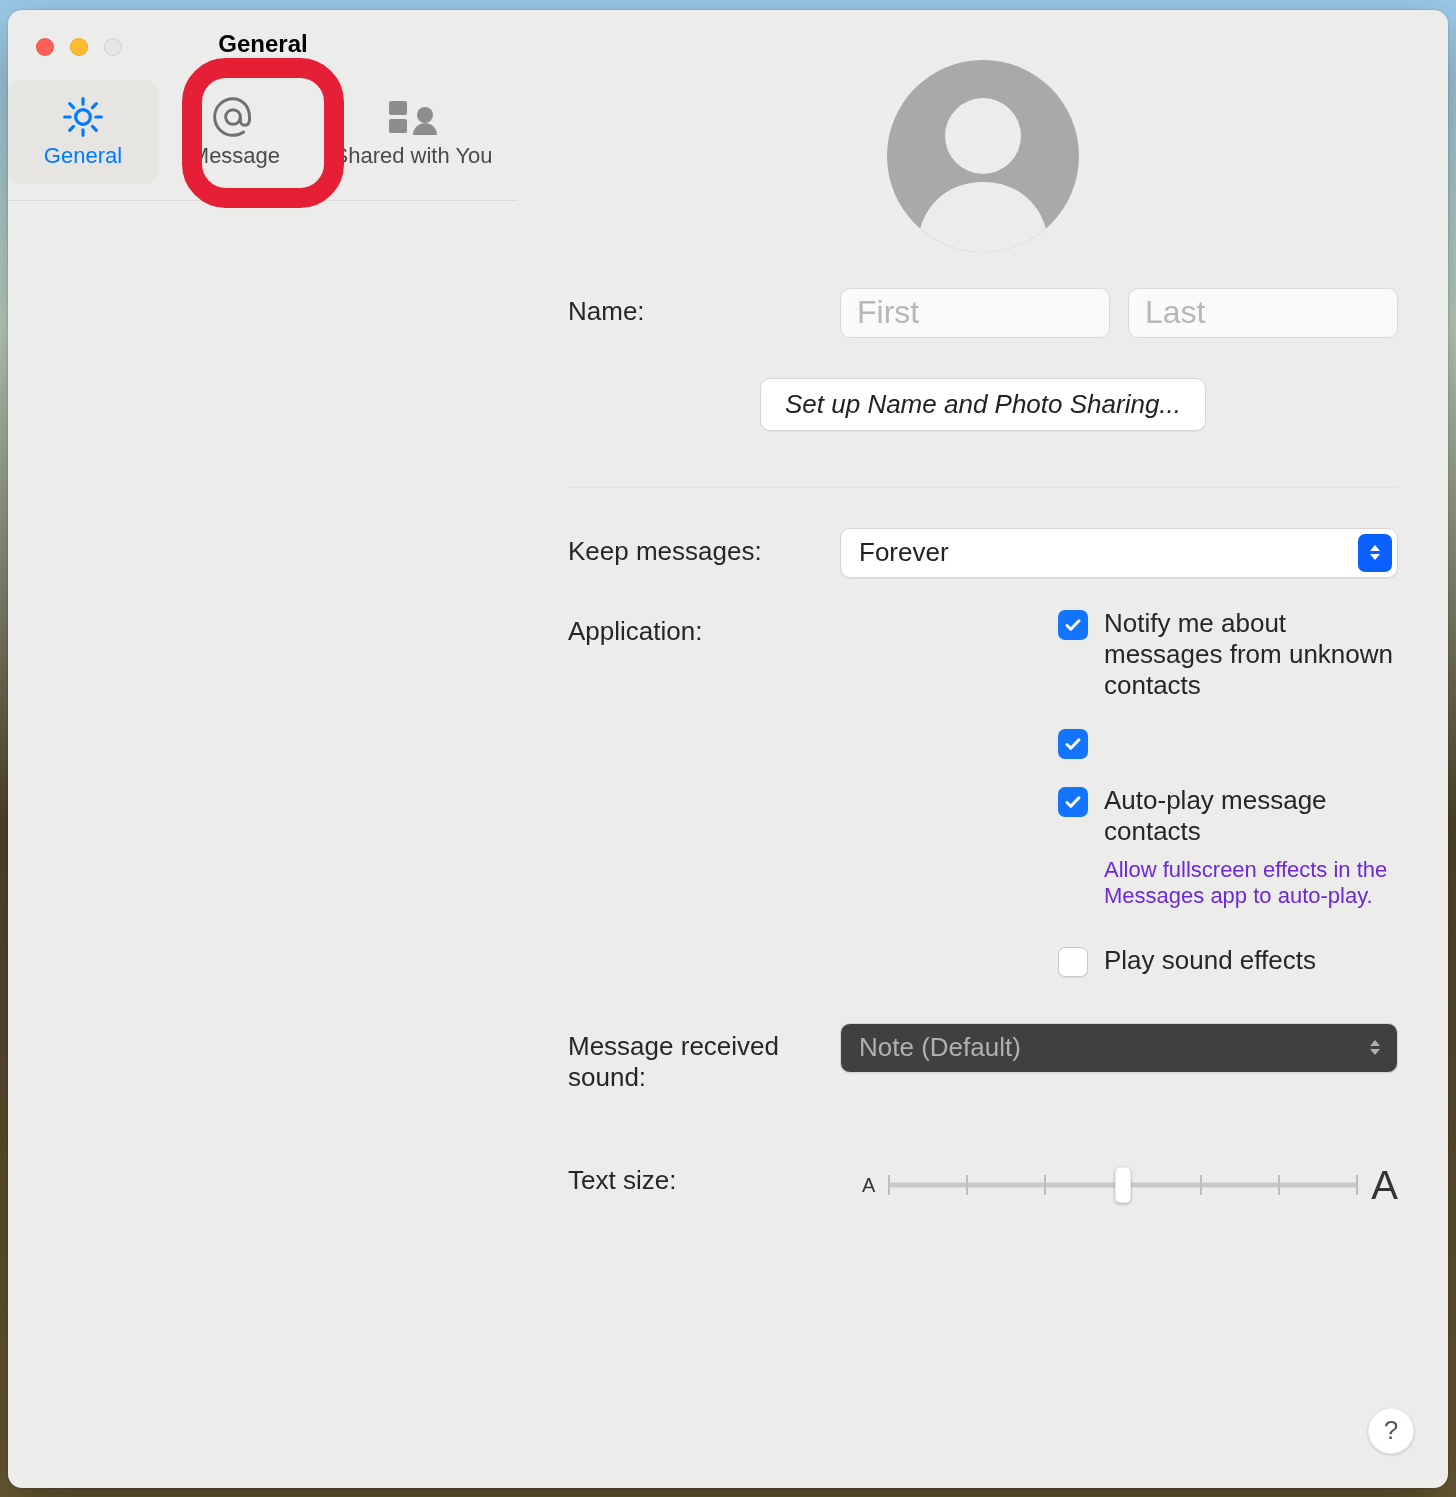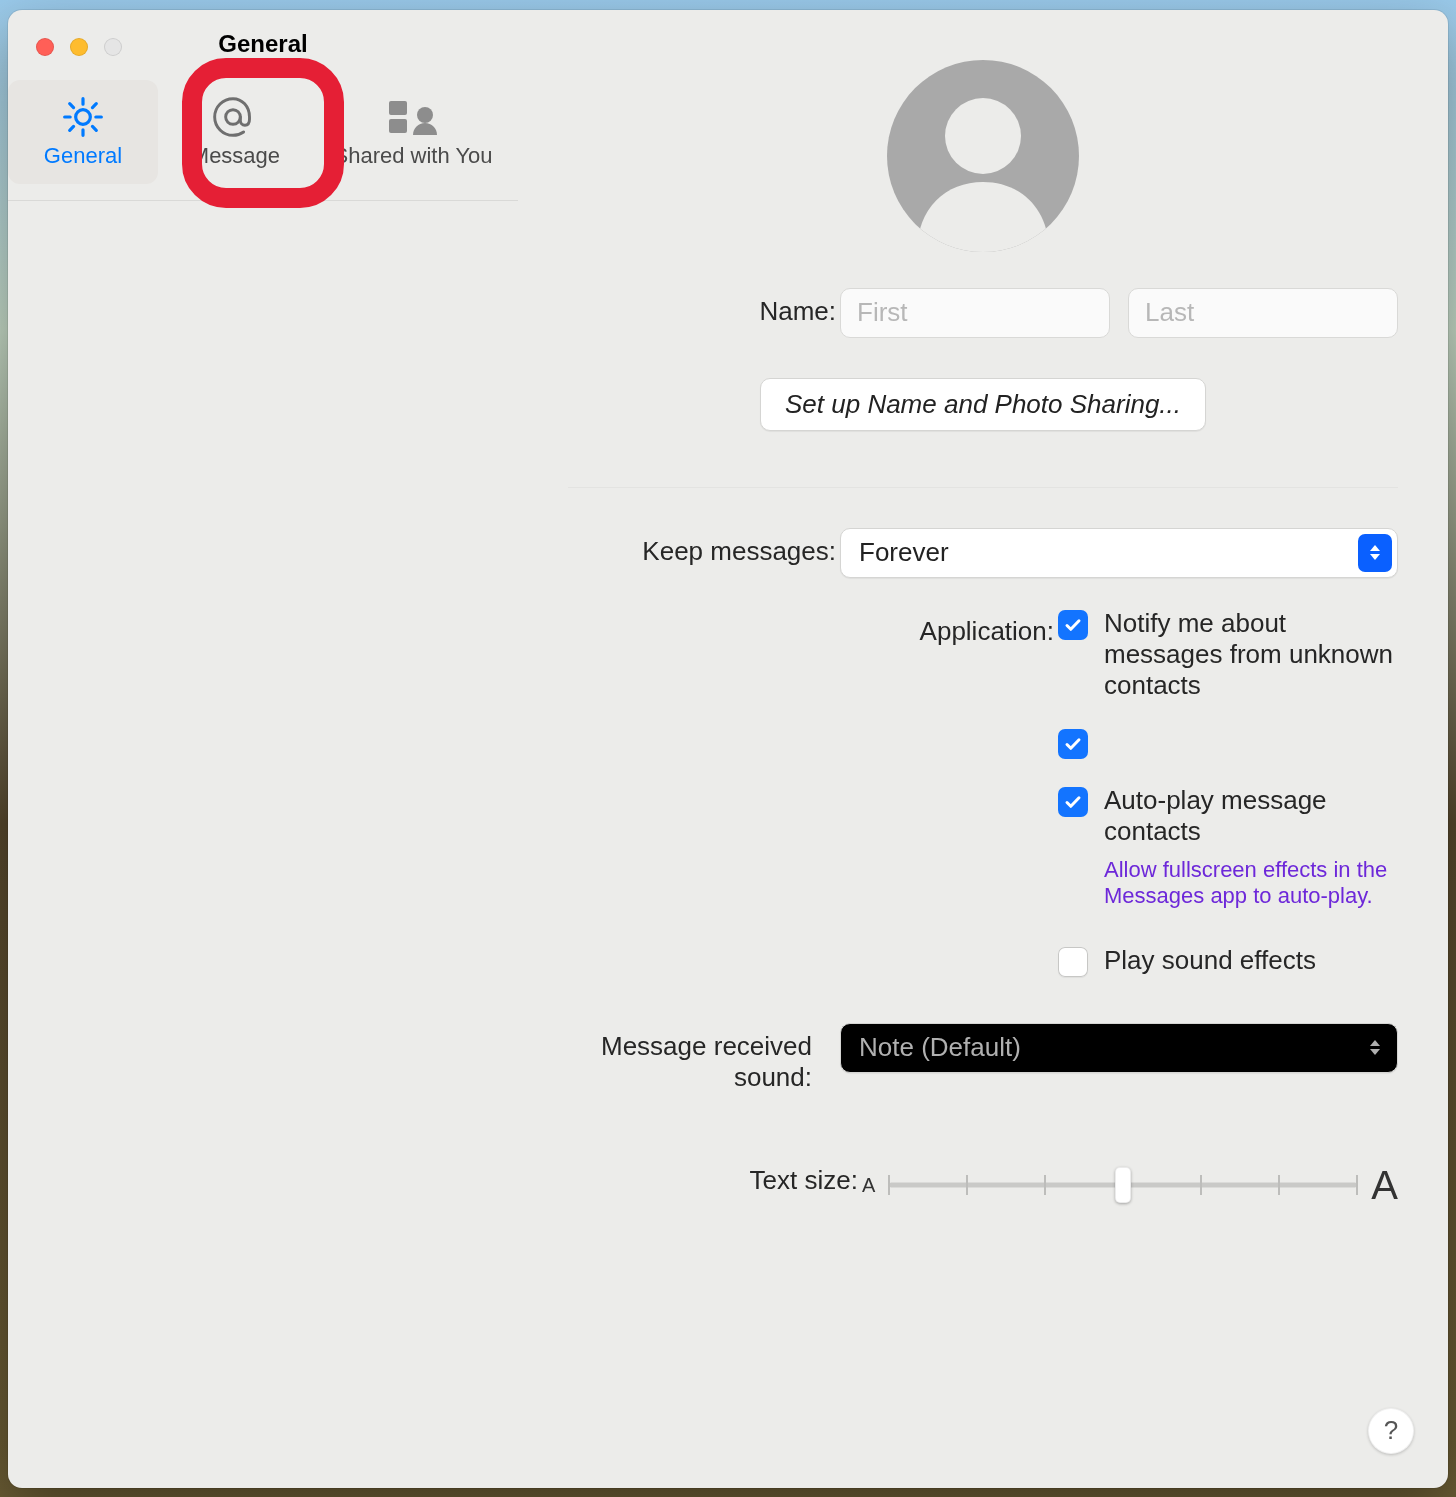--- a/index.html
+++ b/index.html
@@ -103,35 +103,34 @@
   .avatar {
     width: 192px; height: 192px; border-radius: 50%;
     background: var(--avatar-gray);
     display:flex; align-items:center; justify-content:center;
     overflow:hidden;
   }
   
   .row { display: flex; align-items: flex-start; margin-top: 22px; }
   .row .label-col {
     width: 490px;
-    text-align: right;
     padding-right: 4px;
     font-size: 26px;
     color: var(--text-primary);
     padding-top: 8px;
   }
   .row .field-col { flex: 1; display:flex; flex-direction:column; align-items:flex-start; }
   
   .name-inputs { display:flex; gap:18px; }
   .text-input {
     width: 270px; height: 50px;
     background: var(--bg-input);
     border: 1px solid var(--border-light);
     border-radius: 10px;
-    font-size: 26px;
+    font-size: 32px;
     padding: 0 16px;
     color: var(--text-primary);
   }
   .text-input::placeholder { color: var(--text-placeholder); }
   .mac-button {
     background: var(--bg-button);
     border: 1px solid #d5d5d3;
     border-radius: 10px;
     box-shadow: 0 1px 1px rgba(0,0,0,.06);
     font-size: 26px;
@@ -153,21 +152,21 @@
     font-size: 26px;
     padding: 0 18px;
     color: #222;
   }
   .popup .stepper {
     position:absolute; right:5px; top:5px; bottom:5px; width:34px;
     background: var(--accent-blue);
     border-radius: 7px;
     display:flex; flex-direction:column; align-items:center; justify-content:center;
   }
-  .popup.disabled { color: var(--text-disabled); background:#000000; }
+  .popup.disabled { color: var(--text-disabled); background:#404040; }
   .popup.disabled .stepper { background: transparent; }
   .chev { width:0; height:0; border-left:5px solid transparent; border-right:5px solid transparent; }
   .chev.up { border-bottom:6px solid #fff; margin-bottom:3px;}
   .chev.down { border-top:6px solid #fff; }
   .popup.disabled .chev.up { border-bottom-color: var(--text-disabled);}
   .popup.disabled .chev.down { border-top-color: var(--text-disabled);}
   
   .check-list { display:flex; flex-direction:column; gap: 26px; }
   .check-row { display:flex; align-items:flex-start; gap: 16px; }
   .checkbox {

